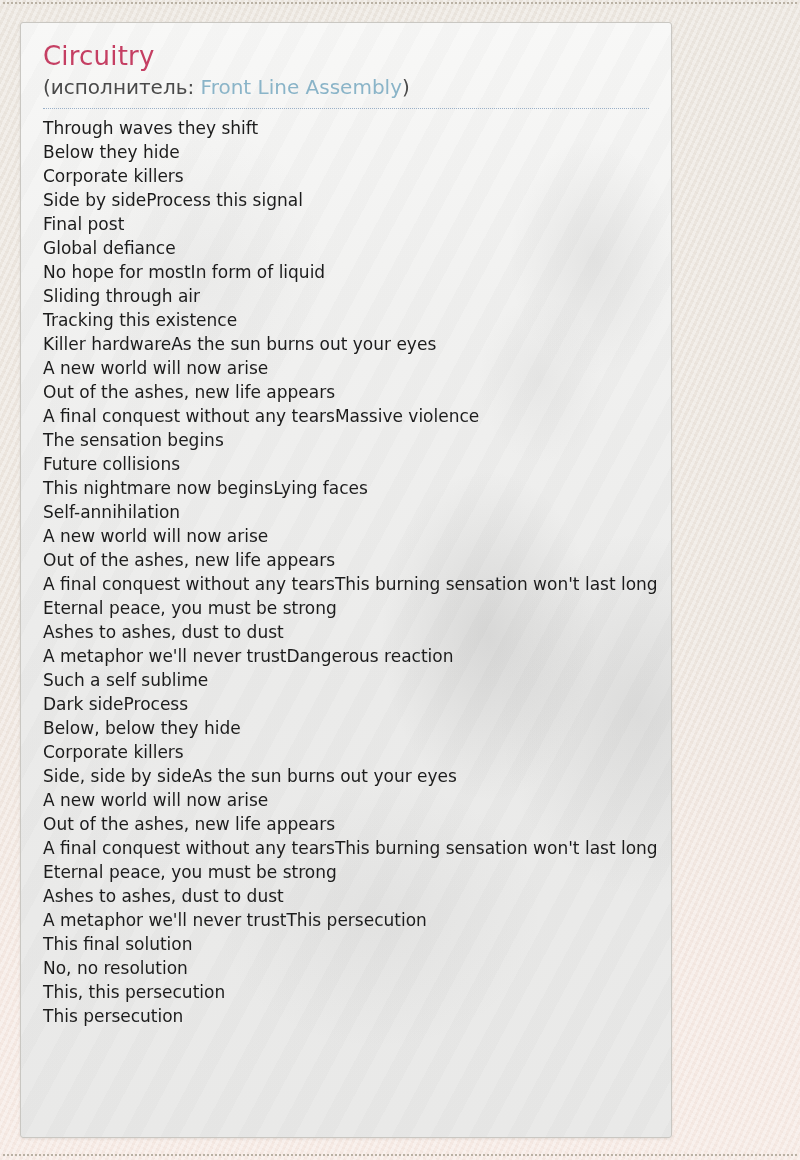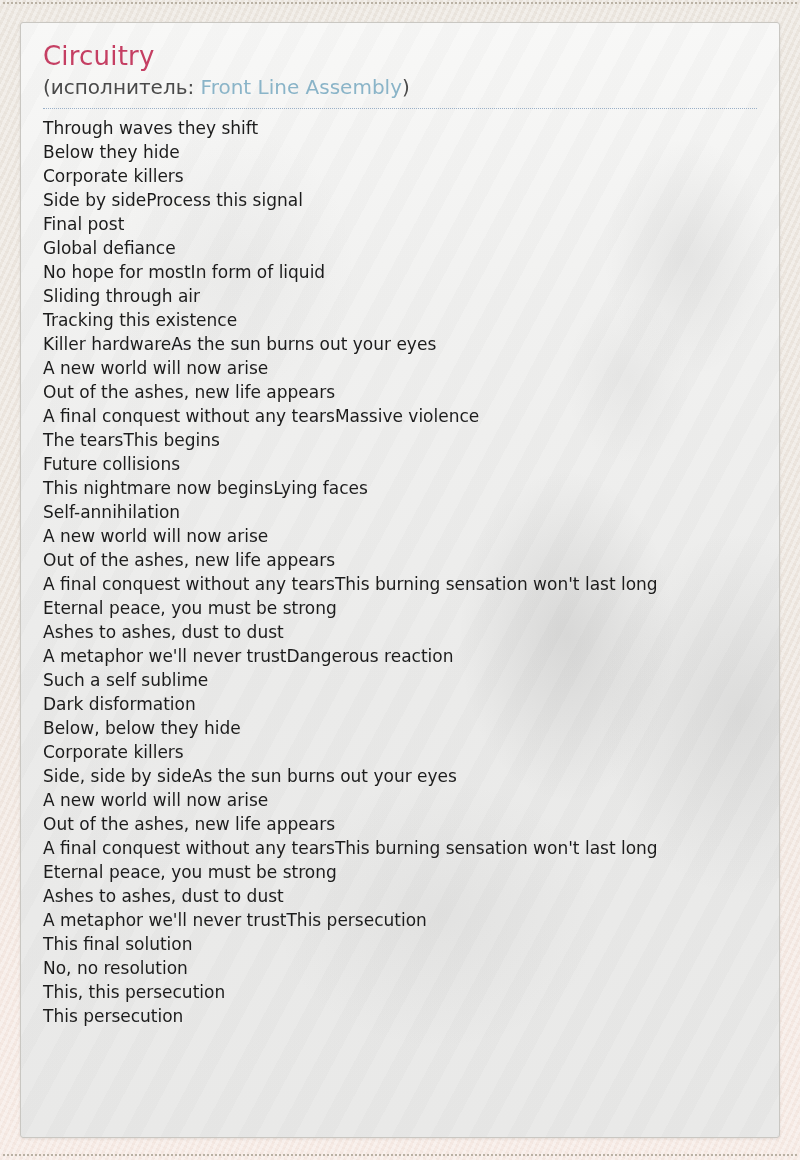--- a/index.html
+++ b/index.html
@@ -25,21 +25,21 @@
       repeating-linear-gradient(25deg, rgba(190,170,158,0.06) 0 2px, rgba(0,0,0,0) 2px 5px),
       linear-gradient(180deg,#ebe6df 0%,#ede6df 55%,#f5e9e3 85%,#f6eae4 100%);
   }
   .page-dotted{
     position:absolute;left:3px;right:3px;height:0;
     border-top:2px dotted var(--page-dots);
   }
   .page-dotted.top{top:2px;}
   .page-dotted.bottom{bottom:4px;}
   .card{
-    position:absolute;left:20px;top:22px;width:760px;height:1116px;
+    position:absolute;left:20px;top:22px;width:652px;height:1116px;
     border:1px solid var(--card-border);
     border-radius:3px;
     background:linear-gradient(180deg,#f8f8f7 0%,#f1f1f0 25%,#ebebea 60%,#e9e9e8 100%);
     box-shadow:0 1px 3px rgba(0,0,0,0.08);
     overflow:hidden;
   }
   .photo-bg{
     position:absolute;inset:0;pointer-events:none;
     background:
       radial-gradient(ellipse 120px 170px at 88% 21%, rgba(110,110,110,0.10), rgba(0,0,0,0) 70%),
@@ -97,32 +97,32 @@
           <div class="lyric-line">Side by sideProcess this signal</div>
           <div class="lyric-line">Final post</div>
           <div class="lyric-line">Global defiance</div>
           <div class="lyric-line">No hope for mostIn form of liquid</div>
           <div class="lyric-line">Sliding through air</div>
           <div class="lyric-line">Tracking this existence</div>
           <div class="lyric-line">Killer hardwareAs the sun burns out your eyes</div>
           <div class="lyric-line">A new world will now arise</div>
           <div class="lyric-line">Out of the ashes, new life appears</div>
           <div class="lyric-line">A final conquest without any tearsMassive violence</div>
-          <div class="lyric-line">The tearsThis begins</div>
+          <div class="lyric-line">The sensation begins</div>
           <div class="lyric-line">Future collisions</div>
           <div class="lyric-line">This nightmare now beginsLying faces</div>
           <div class="lyric-line">Self-annihilation</div>
           <div class="lyric-line">A new world will now arise</div>
           <div class="lyric-line">Out of the ashes, new life appears</div>
           <div class="lyric-line">A final conquest without any tearsThis burning sensation won't last long</div>
           <div class="lyric-line">Eternal peace, you must be strong</div>
           <div class="lyric-line">Ashes to ashes, dust to dust</div>
           <div class="lyric-line">A metaphor we'll never trustDangerous reaction</div>
           <div class="lyric-line">Such a self sublime</div>
-          <div class="lyric-line">Dark disformation</div>
+          <div class="lyric-line">Dark sideProcess</div>
           <div class="lyric-line">Below, below they hide</div>
           <div class="lyric-line">Corporate killers</div>
           <div class="lyric-line">Side, side by sideAs the sun burns out your eyes</div>
           <div class="lyric-line">A new world will now arise</div>
           <div class="lyric-line">Out of the ashes, new life appears</div>
           <div class="lyric-line">A final conquest without any tearsThis burning sensation won't last long</div>
           <div class="lyric-line">Eternal peace, you must be strong</div>
           <div class="lyric-line">Ashes to ashes, dust to dust</div>
           <div class="lyric-line">A metaphor we'll never trustThis persecution</div>
           <div class="lyric-line">This final solution</div>

